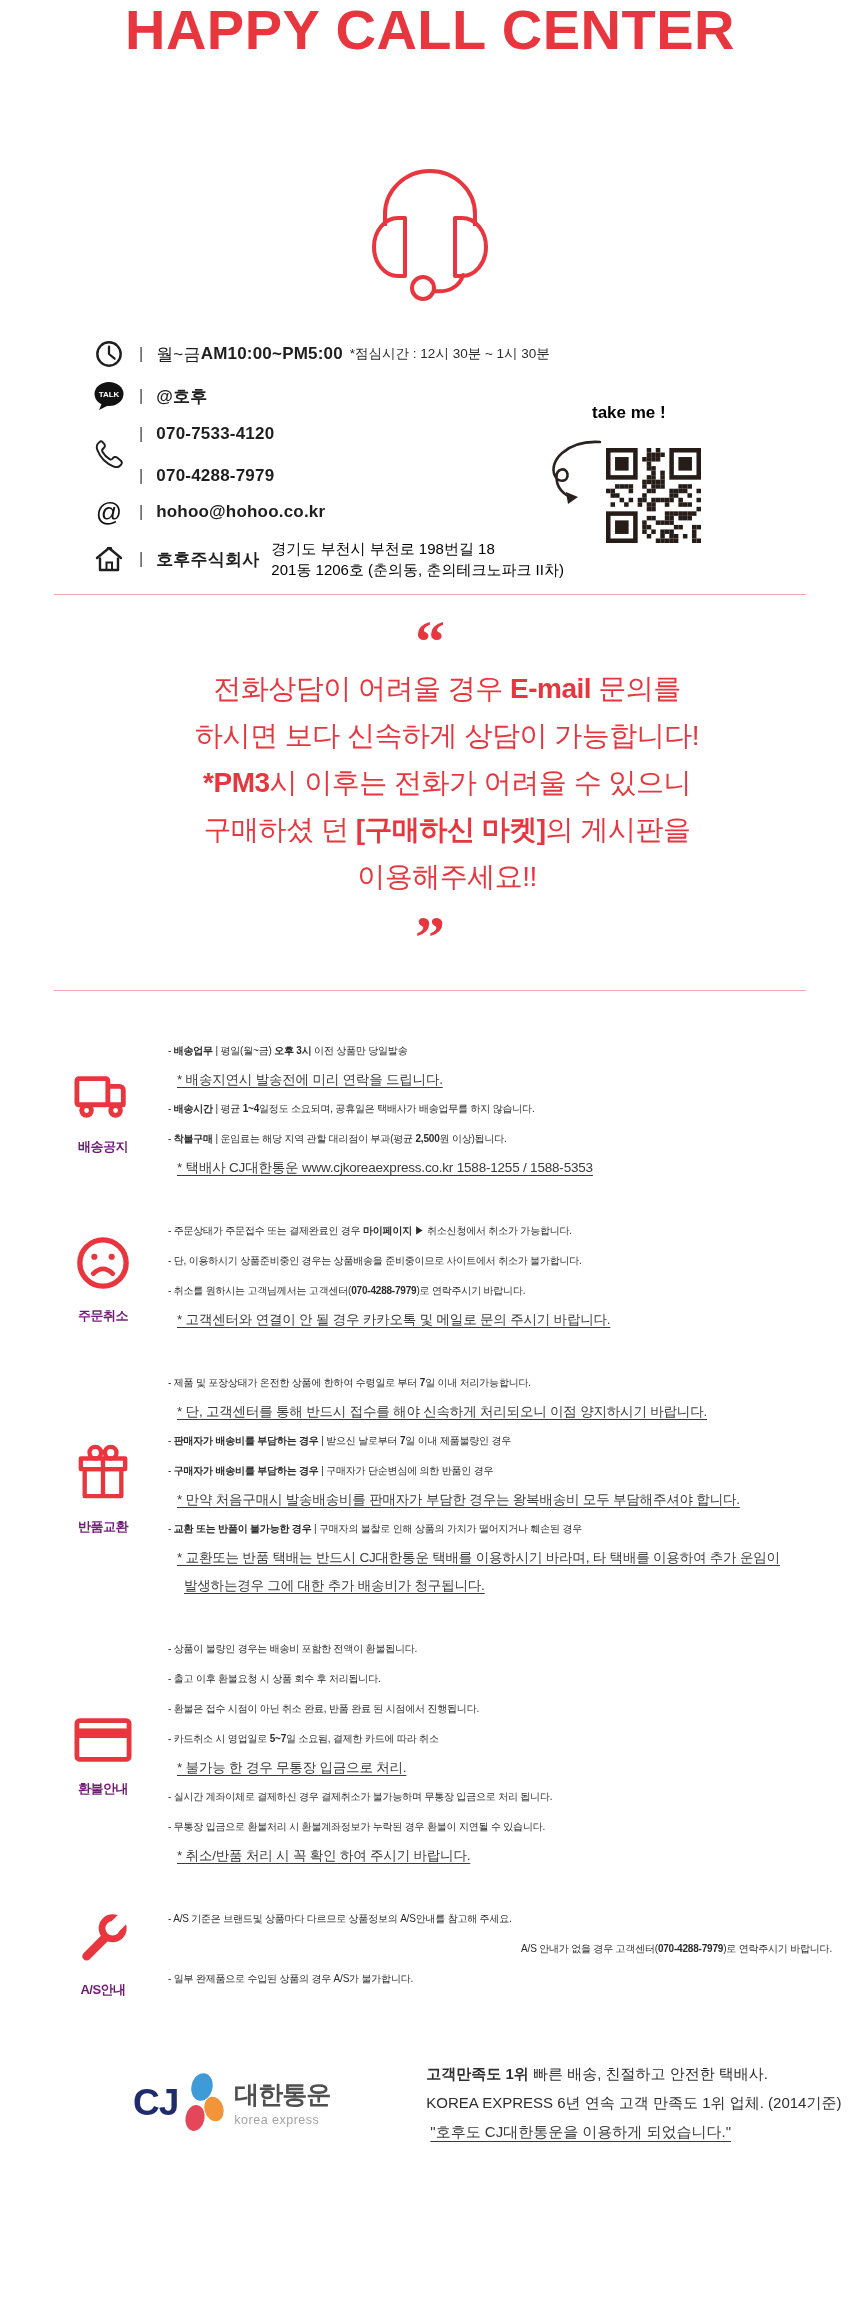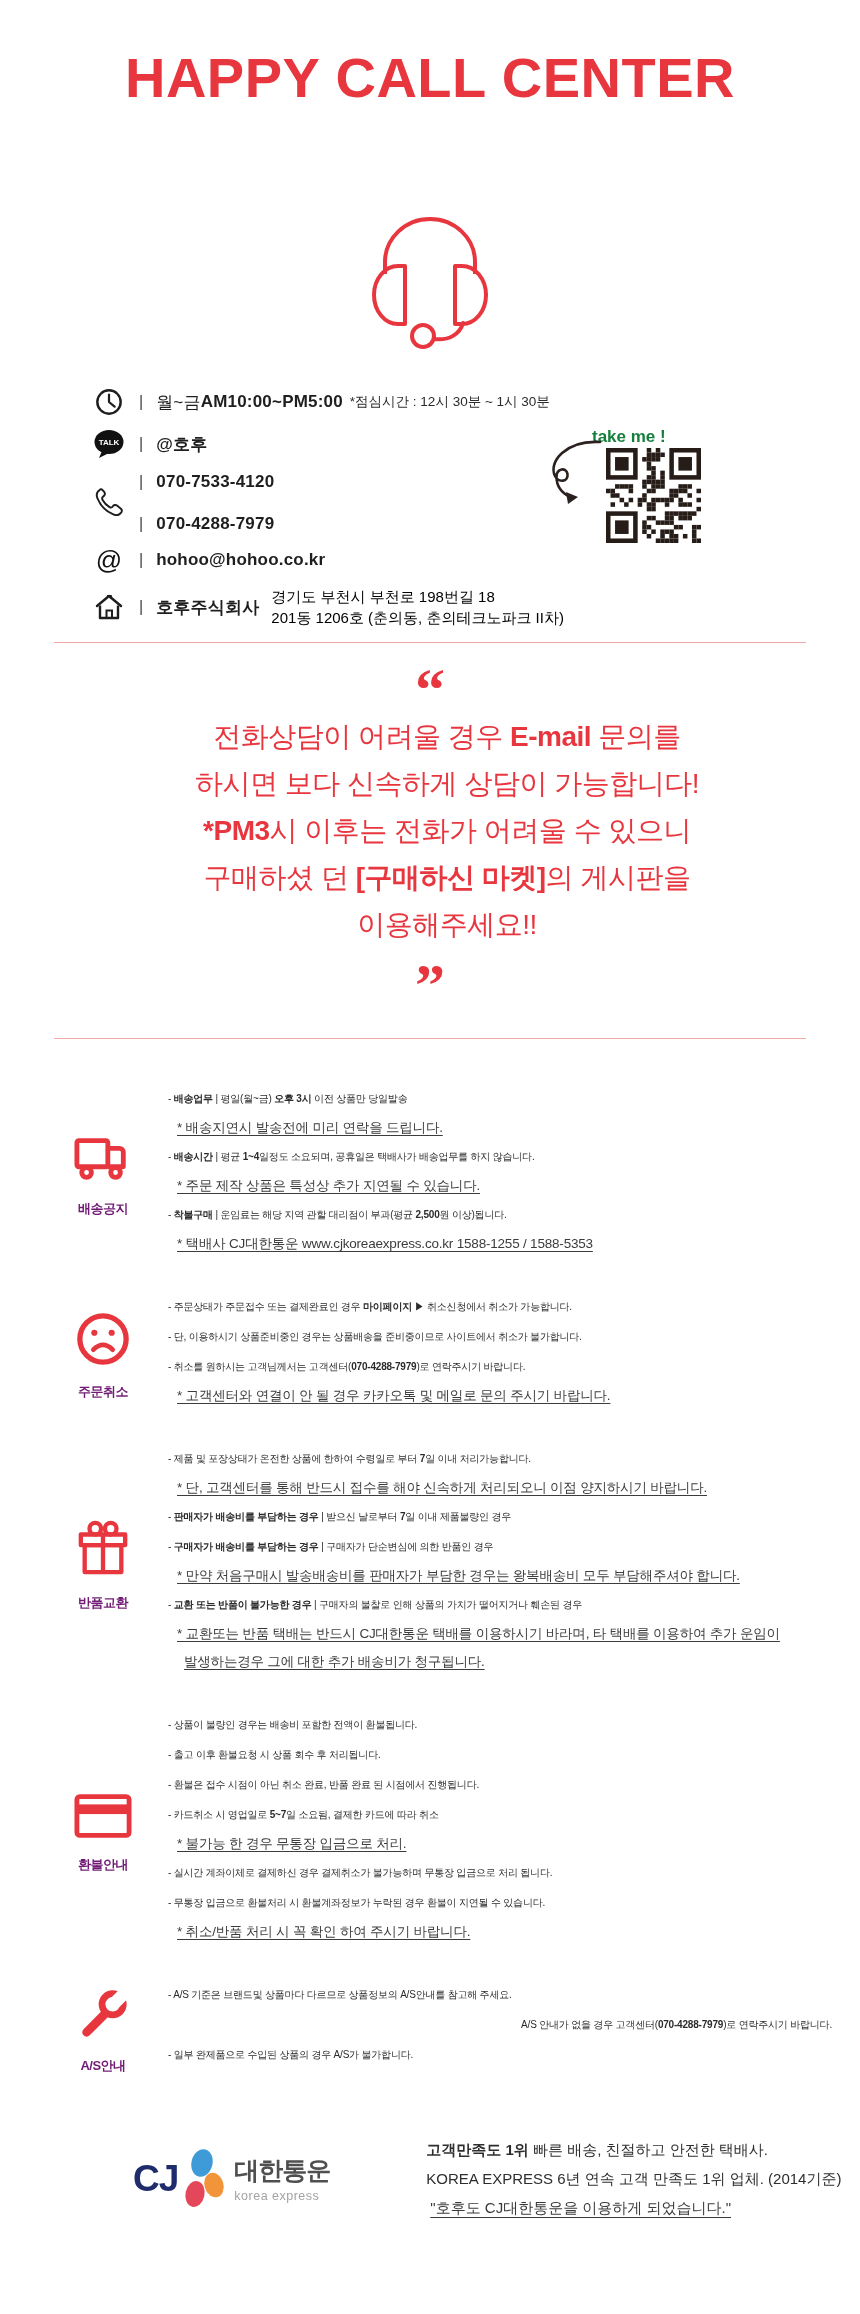--- a/index.html
+++ b/index.html
@@ -1,34 +1,34 @@
 <!DOCTYPE html>
 <html lang="ko"><head>
 <meta charset="utf-8">
 <style>
   html,body{margin:0;padding:0;background:#fff;}
   .page{width:860px;height:2314px;position:relative;margin:0 auto;background:#fff;
         font-family:"Liberation Sans",sans-serif;color:#2b2b2b;overflow:hidden;}
-  .title{padding-top:48px;margin:0;text-align:center;font-size:56px;line-height:60px;
+  .title{margin:0;text-align:center;font-size:56px;line-height:60px;
          font-weight:800;color:#e8363f;letter-spacing:.5px;}
   .headset{display:block;margin:92px auto 0;}
   
   .contact{margin:36px 0 0 92px;}
   .crow{display:flex;align-items:center;margin-bottom:13px;}
   .cicon{width:34px;display:flex;justify-content:center;margin-right:13px;flex:none;}
   .bar{color:#444;margin-right:13px;font-size:16px;font-weight:400;}
   .ctext{font-size:17px;font-weight:700;letter-spacing:.2px;color:#1e1e1e;}
   .reg{font-weight:400;}
   .hours-note{font-size:13.5px;font-weight:400;margin-left:7px;color:#2b2b2b;}
   .phone-stack .ctext{display:block;line-height:20px;}
   .phone-stack .ctext + .ctext{margin-top:22px;}
   .addr{font-size:15px;line-height:21px;font-weight:400;margin-left:12px;color:#000000;}
   .at-glyph{font-size:26px;font-weight:400;color:#111;line-height:26px;}
   
-  .qr-label{position:absolute;top:427px;left:592px;font-size:17px;font-weight:700;color:#15803d;}
+  .qr-label{position:absolute;top:403px;left:592px;font-size:17px;font-weight:700;color:#000000;}
   .qr-arrow{position:absolute;top:436px;left:544px;}
   .qr-code{position:absolute;top:448px;left:606px;}
   
   .divider{width:752px;margin:0 auto;border:none;border-top:1px solid #f2a9a9;height:0;}
   .d1{margin-top:14px;}
   .d2{margin-top:30px;}
   
   .quote{margin-top:24px;text-align:center;color:#e8363f;}
   .quote-mark{font-size:60px;font-weight:800;line-height:46px;display:block;font-family:"Liberation Serif",serif;}
   .quote-line{font-size:28px;line-height:47px;letter-spacing:-.5px;font-weight:400;padding-left:34px;}
@@ -297,21 +297,20 @@
           <path d="M35,13 h12 a4,4 0 0 1 4,4 v15 h-16" stroke="#e8363f" stroke-width="5" stroke-linejoin="round"></path>
           <circle cx="13" cy="38" r="5" stroke="#e8363f" stroke-width="5" fill="#fff"></circle>
           <circle cx="43" cy="38" r="5" stroke="#e8363f" stroke-width="5" fill="#fff"></circle>
         </svg>
         <span class="section-label">배송공지</span>
       </div>
       <div class="section-lines">
           <div class="line item"><span>- </span><span class="b">배송업무</span><span> | 평일(월~금) </span><span class="b">오후 3시</span><span> 이전 상품만 당일발송</span></div>
           <div class="line note"><span>* 배송지연시 발송전에 미리 연락을 드립니다.</span></div>
           <div class="line item"><span>- </span><span class="b">배송시간</span><span> | 평균 </span><span class="b">1~4</span><span>일정도 소요되며, 공휴일은 택배사가 배송업무를 하지 않습니다.</span></div>
-          <div class="line note"><span>* 주문 제작 상품은 특성상 추가 지연될 수 있습니다.</span></div>
           <div class="line item"><span>- </span><span class="b">착불구매</span><span> | 운임료는 해당 지역 관할 대리점이 부과(평균 </span><span class="b">2,500</span><span>원 이상)됩니다.</span></div>
           <div class="line note"><span>* 택배사 CJ대한통운 www.cjkoreaexpress.co.kr 1588-1255 / 1588-5353</span></div>
         </div>
     </div>
 
     <div class="section">
       <div class="section-side">
         <svg width="54" height="54" viewBox="0 0 56 56" fill="none">
           <circle cx="28" cy="28" r="24" stroke="#e8363f" stroke-width="5.5"></circle>
           <circle cx="19" cy="21.5" r="3.2" fill="#e8363f"></circle>

